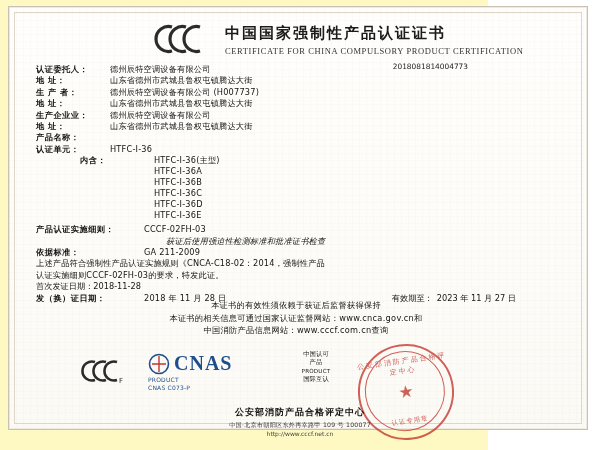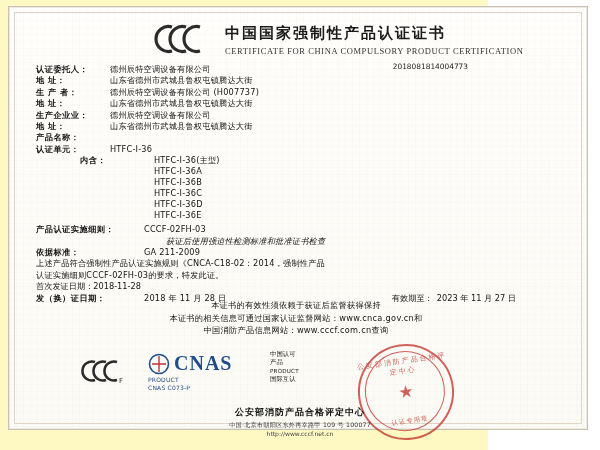--- a/index.html
+++ b/index.html
@@ -146,25 +146,26 @@
     letter-spacing: 1px;
   }
   .cnas .sub {
     font-size: 6px;
     color: #1e4d8c;
     letter-spacing: .2px;
     margin-top: 1px;
   }
   .prod-mark {
     position: absolute;
-    left: 230px; top: 2px;
+    left: 246px; top: 2px;
     width: 60px;
     font-size: 6.4px;
     color: #1a1a1a;
     line-height: 8.4px;
+    text-align: center;
   }
   .prod-mark .en { font-size: 5.6px; letter-spacing: .2px; }
 
   
   .seal {
     position: absolute;
     left: 318px; top: -4px;
     width: 92px; height: 92px;
     border: 2.5px solid #c4352f;
     border-radius: 50%;

